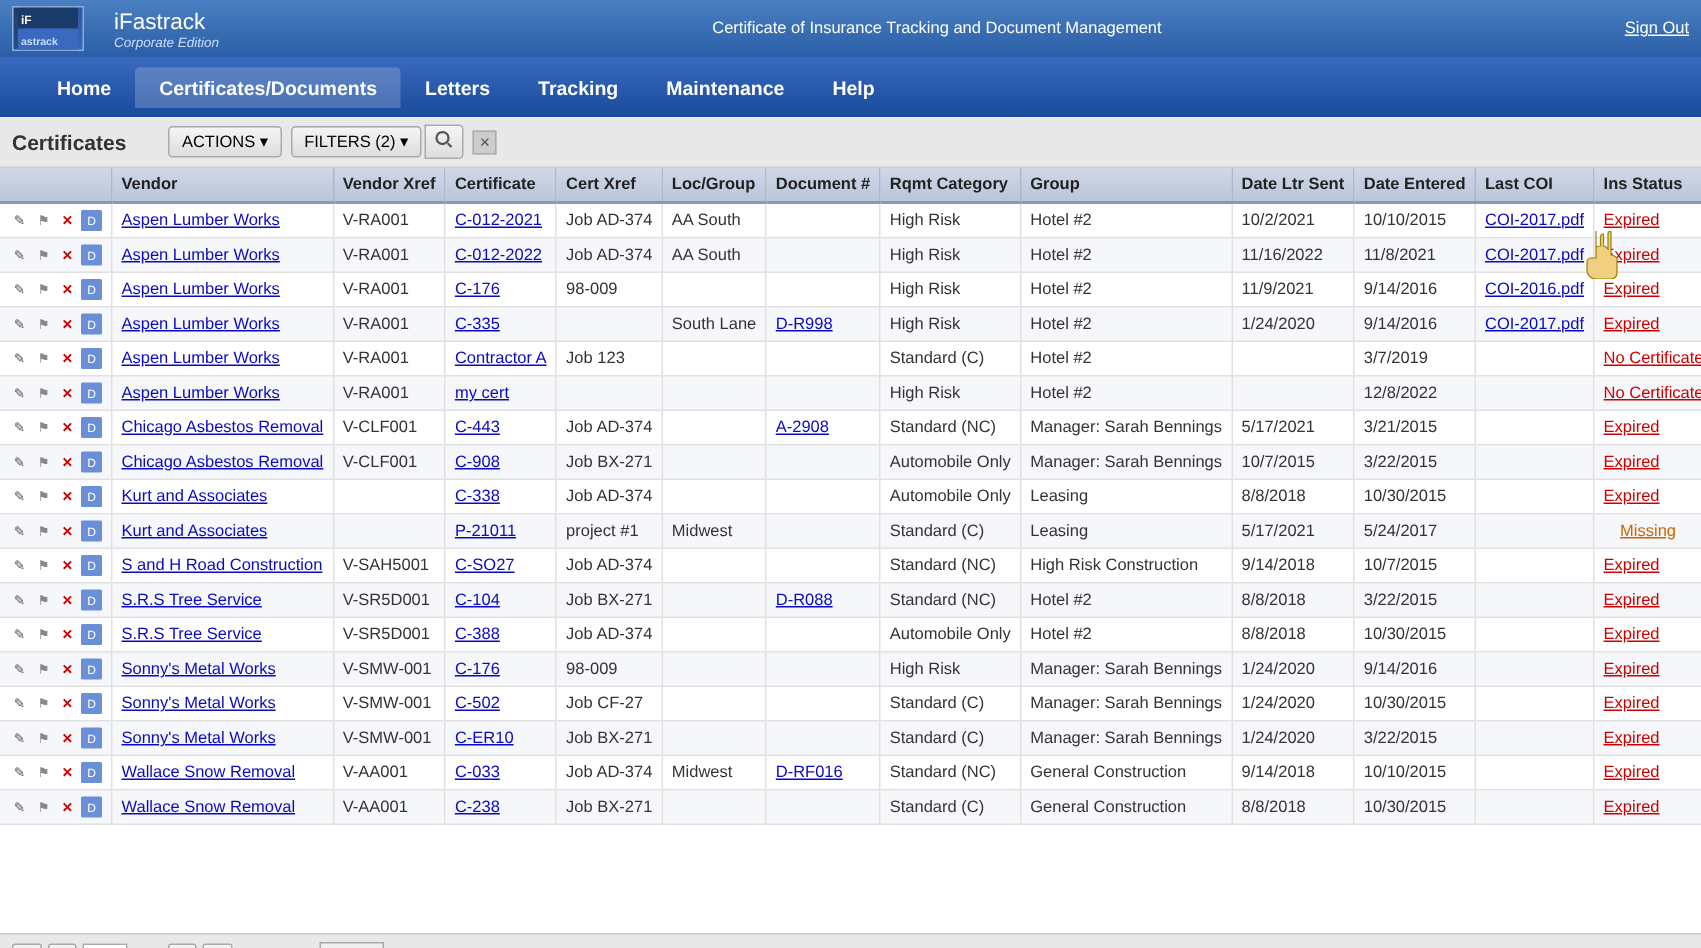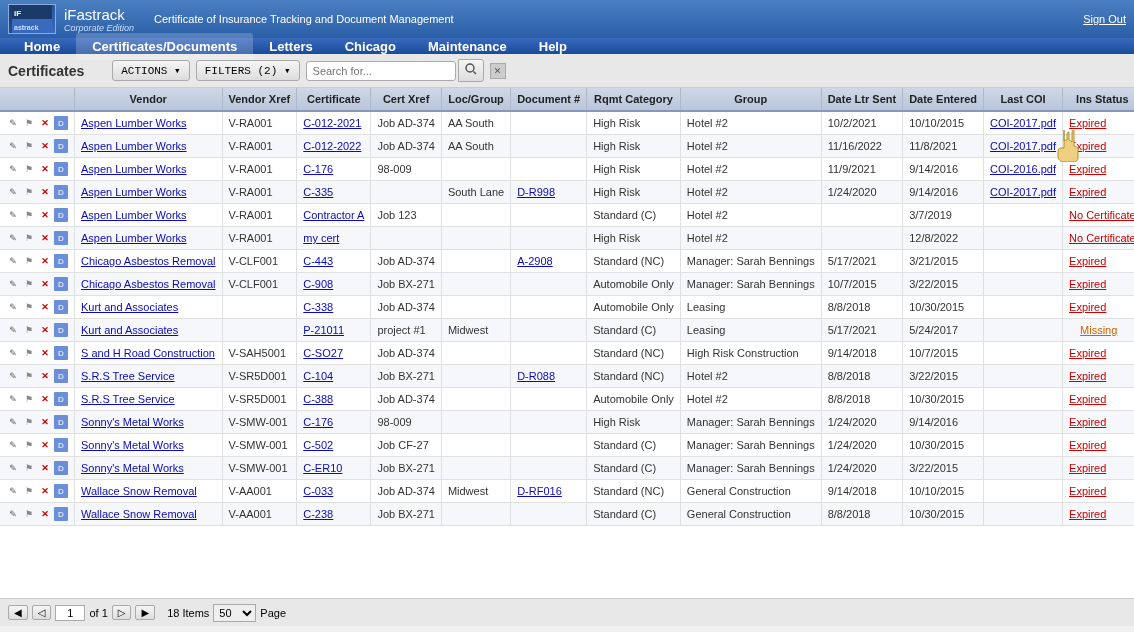--- a/index.html
+++ b/index.html
@@ -10,52 +10,52 @@
       display: flex;
       align-items: center;
       background: linear-gradient(to bottom, #4a7fc1, #2a5fa8);
       padding: 4px 8px;
       justify-content: space-between;
       height: 38px;
     }
     #logo-area {
       display: flex;
       align-items: center;
-      gap: 8px;
+      gap: 20px;
     }
     #logo-box {
       width: 48px;
       height: 30px;
       background: linear-gradient(135deg, #1a3a6a, #3a6abf);
       border: 1px solid #88aadd;
       display: flex;
       align-items: center;
       justify-content: center;
       color: #fff;
       font-size: 9px;
       font-weight: bold;
     }
     #app-title-area { color: #fff; }
     #app-title { font-size: 15px; font-weight: normal; }
     #app-subtitle { font-size: 9px; font-style: italic; color: #ccdeff; }
-    #header-description { color: #fff; font-size: 11px; text-align: left; flex: 1; margin-left: 20px; }
+    #header-description { color: #fff; font-size: 11px; text-align: center; flex: 1; margin-left: 20px; }
     #sign-out-btn {
       color: #fff;
       font-size: 11px;
       cursor: pointer;
       text-decoration: underline;
     }
 
     
     #nav-bar {
       background: linear-gradient(to bottom, #3a6abf, #1a4a9a);
       display: flex;
       align-items: center;
-      padding: 0 8px;
-      height: 16px;
+      padding: 0 22px;
+      height: 40px;
     }
     .nav-item {
       color: #fff;
       font-size: 13px;
       font-weight: bold;
       padding: 6px 16px;
       cursor: pointer;
       border-radius: 3px 3px 0 0;
     }
     .nav-item.active { background: rgba(255,255,255,0.2); }
@@ -79,21 +79,20 @@
     .toolbar-btn {
       background: linear-gradient(to bottom, #f5f5f5, #ddd);
       border: 1px solid #aaa;
       border-radius: 3px;
       padding: 3px 8px;
       font-size: 11px;
       cursor: pointer;
       display: flex;
       align-items: center;
       gap: 3px;
-      font-family: Liberation Mono, monospace;
     }
     #search-box {
       border: 1px solid #aaa;
       border-radius: 3px;
       padding: 3px 6px;
       font-size: 11px;
       width: 150px;
       background: #fff;
       color: #999;
     }
@@ -116,21 +115,21 @@
     table {
       width: 100%;
       border-collapse: collapse;
       font-size: 11px;
     }
     thead tr {
       background: linear-gradient(to bottom, #d0d8e8, #b8c4d8);
     }
     thead th {
       padding: 5px 6px;
-      text-align: center;
+      text-align: left;
       border-right: 1px solid #b0b8c8;
       border-bottom: 2px solid #8898b8;
       font-weight: bold;
       color: #222;
       white-space: nowrap;
       cursor: pointer;
     }
     thead th:first-child { width: 80px; }
     tbody tr { border-bottom: 1px solid #e0e0e0; }
     tbody tr:nth-child(odd) { background: #fff; }
@@ -226,30 +225,29 @@
     </div>
   </div>
   <div id="header-description">Certificate of Insurance Tracking and Document Management</div>
   <div id="sign-out-btn">Sign Out</div>
 </div>
 
 <div id="nav-bar">
   <div class="nav-item">Home</div>
   <div class="nav-item active">Certificates/Documents</div>
   <div class="nav-item">Letters</div>
-  <div class="nav-item">Chicago</div>
+  <div class="nav-item">Tracking</div>
   <div class="nav-item">Maintenance</div>
   <div class="nav-item">Help</div>
 </div>
 
 <div id="toolbar">
   <div id="page-title-bar">Certificates</div>
   <button class="toolbar-btn">ACTIONS ▾</button>
   <button class="toolbar-btn">FILTERS (2) ▾</button>
-  <input id="search-box" type="text" placeholder="Search for..." style="">
   <div id="search-icon-btn">
     <svg width="12" height="12" viewBox="0 0 12 12">
       <circle cx="5" cy="5" r="4" fill="none" stroke="#555" stroke-width="1.5"></circle>
       <line x1="8.5" y1="8.5" x2="11" y2="11" stroke="#555" stroke-width="1.5"></line>
     </svg>
   </div>
   <div style="width:16px;height:16px;background:#ccc;border:1px solid #aaa;cursor:pointer;display:flex;align-items:center;justify-content:center;">
     <span style="font-size:9px;color:#555;">✕</span>
   </div>
 </div>

